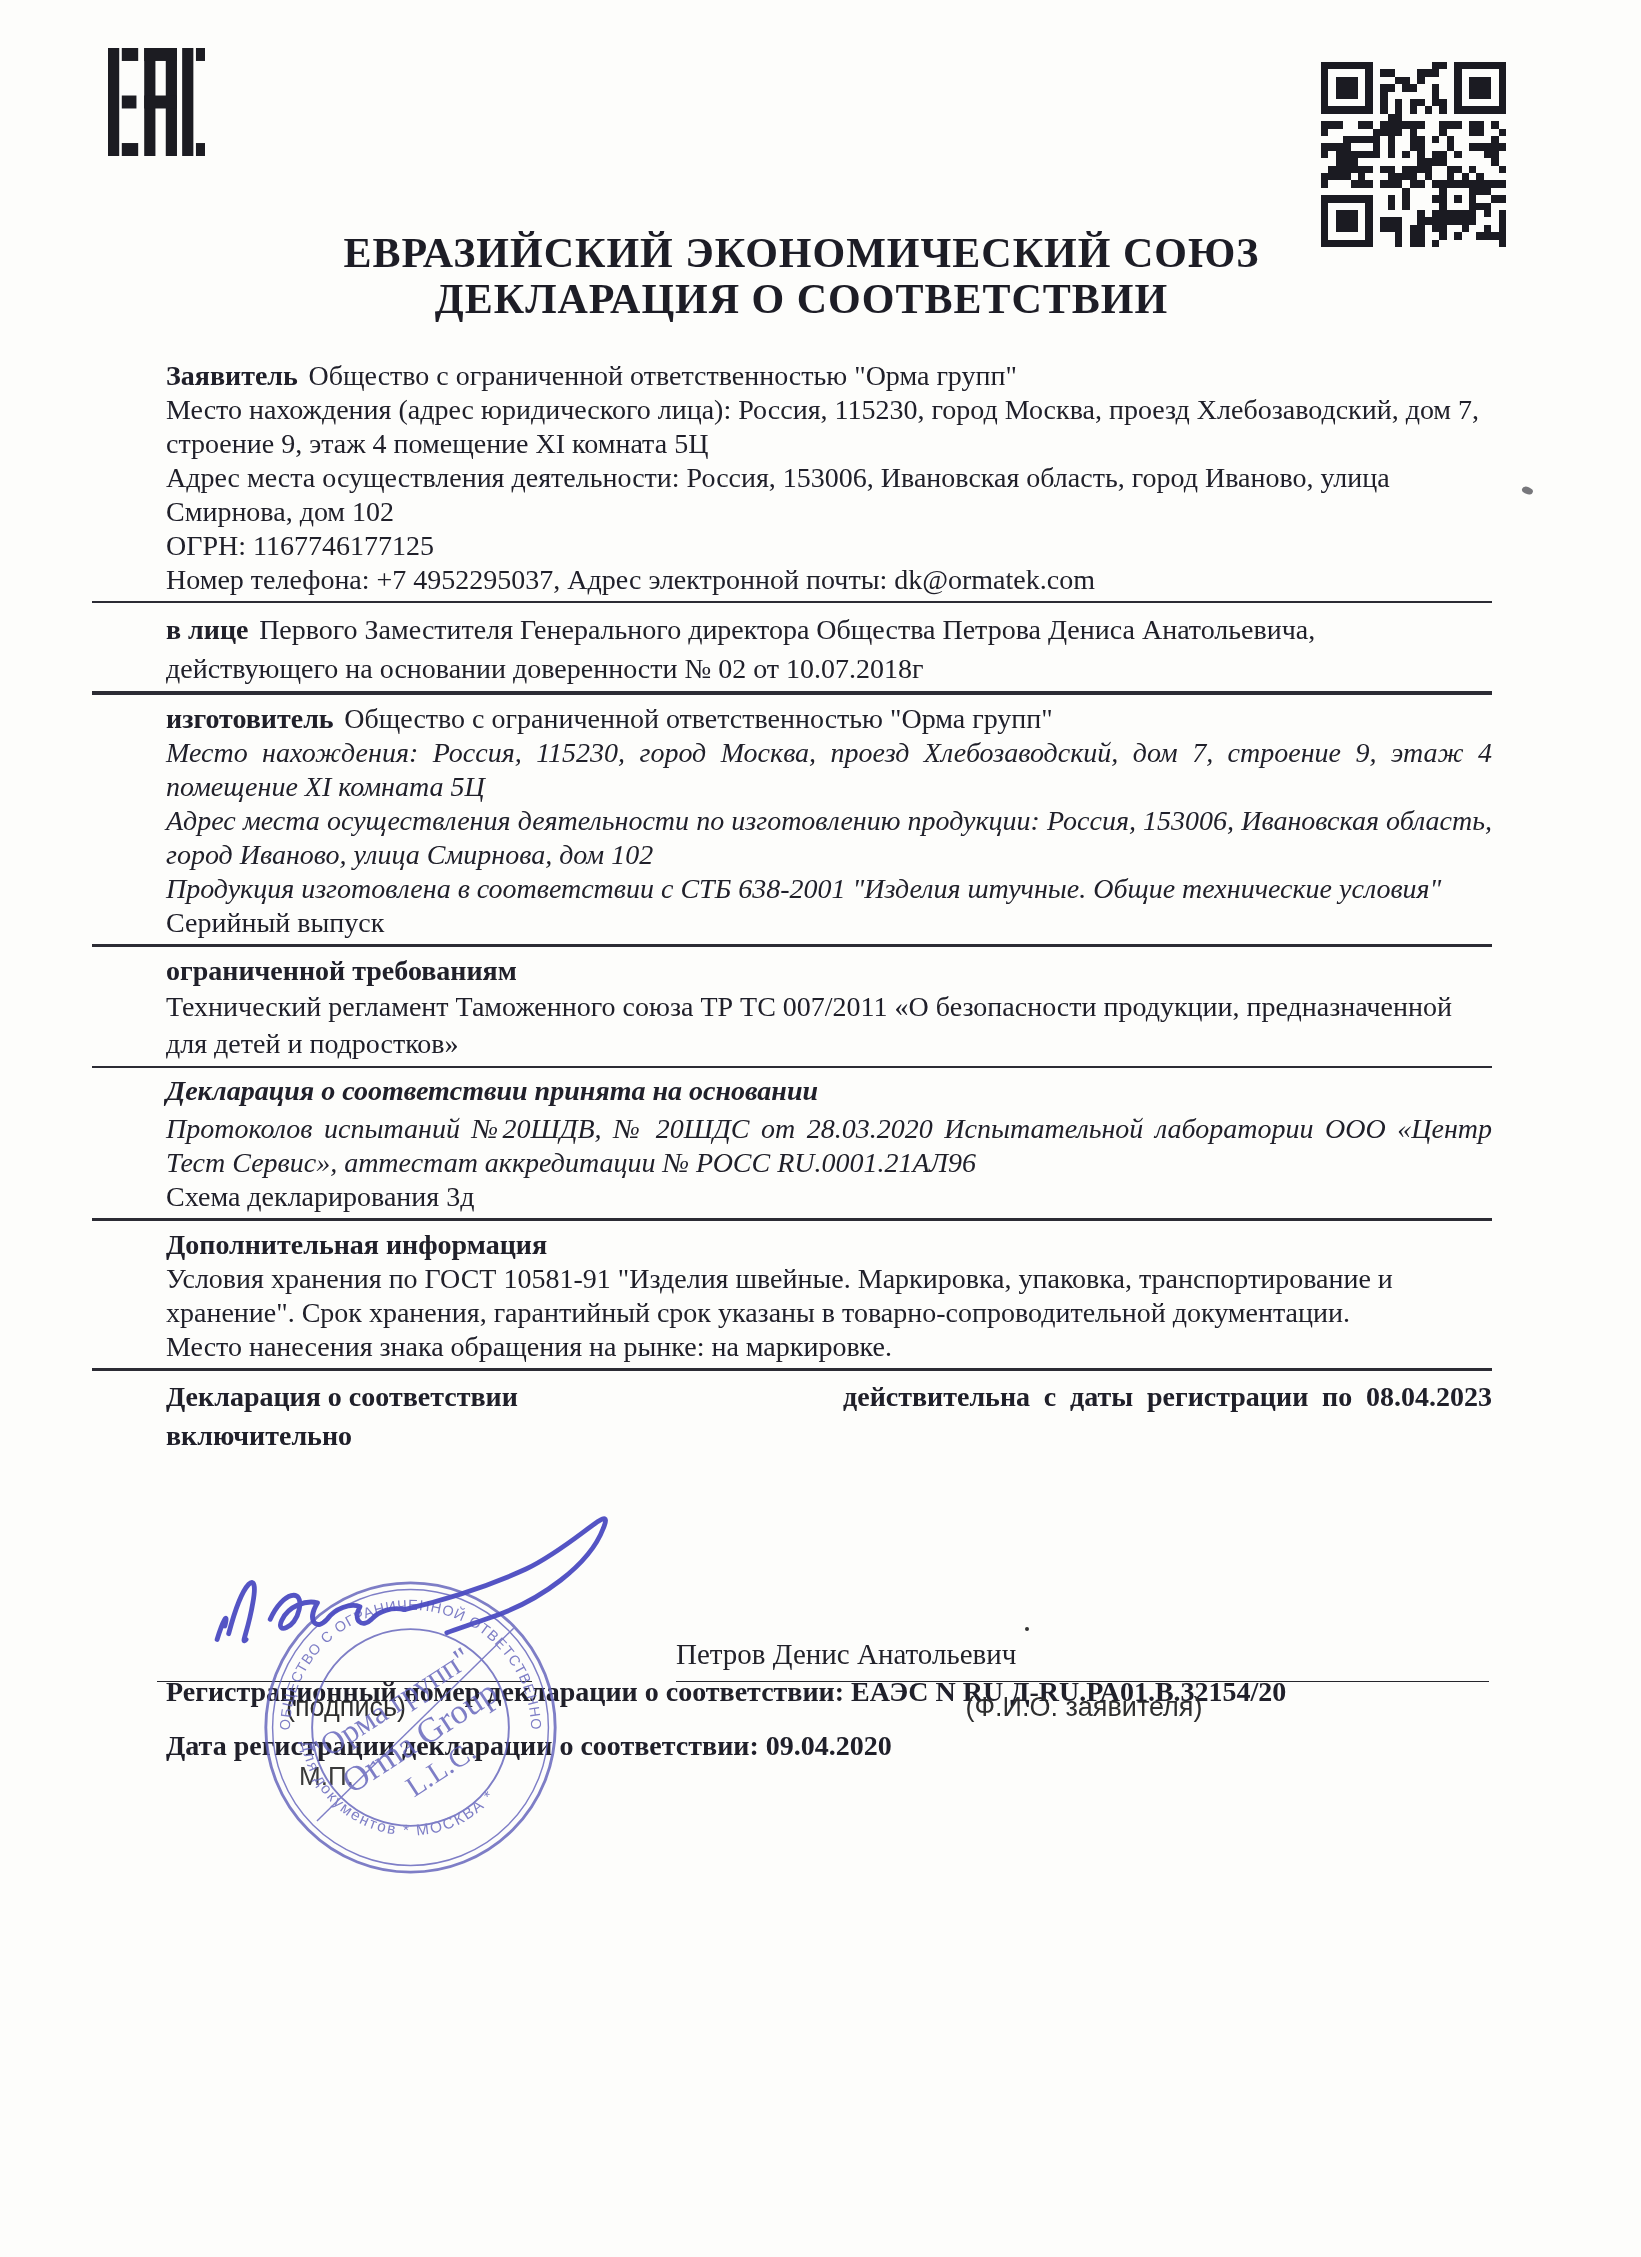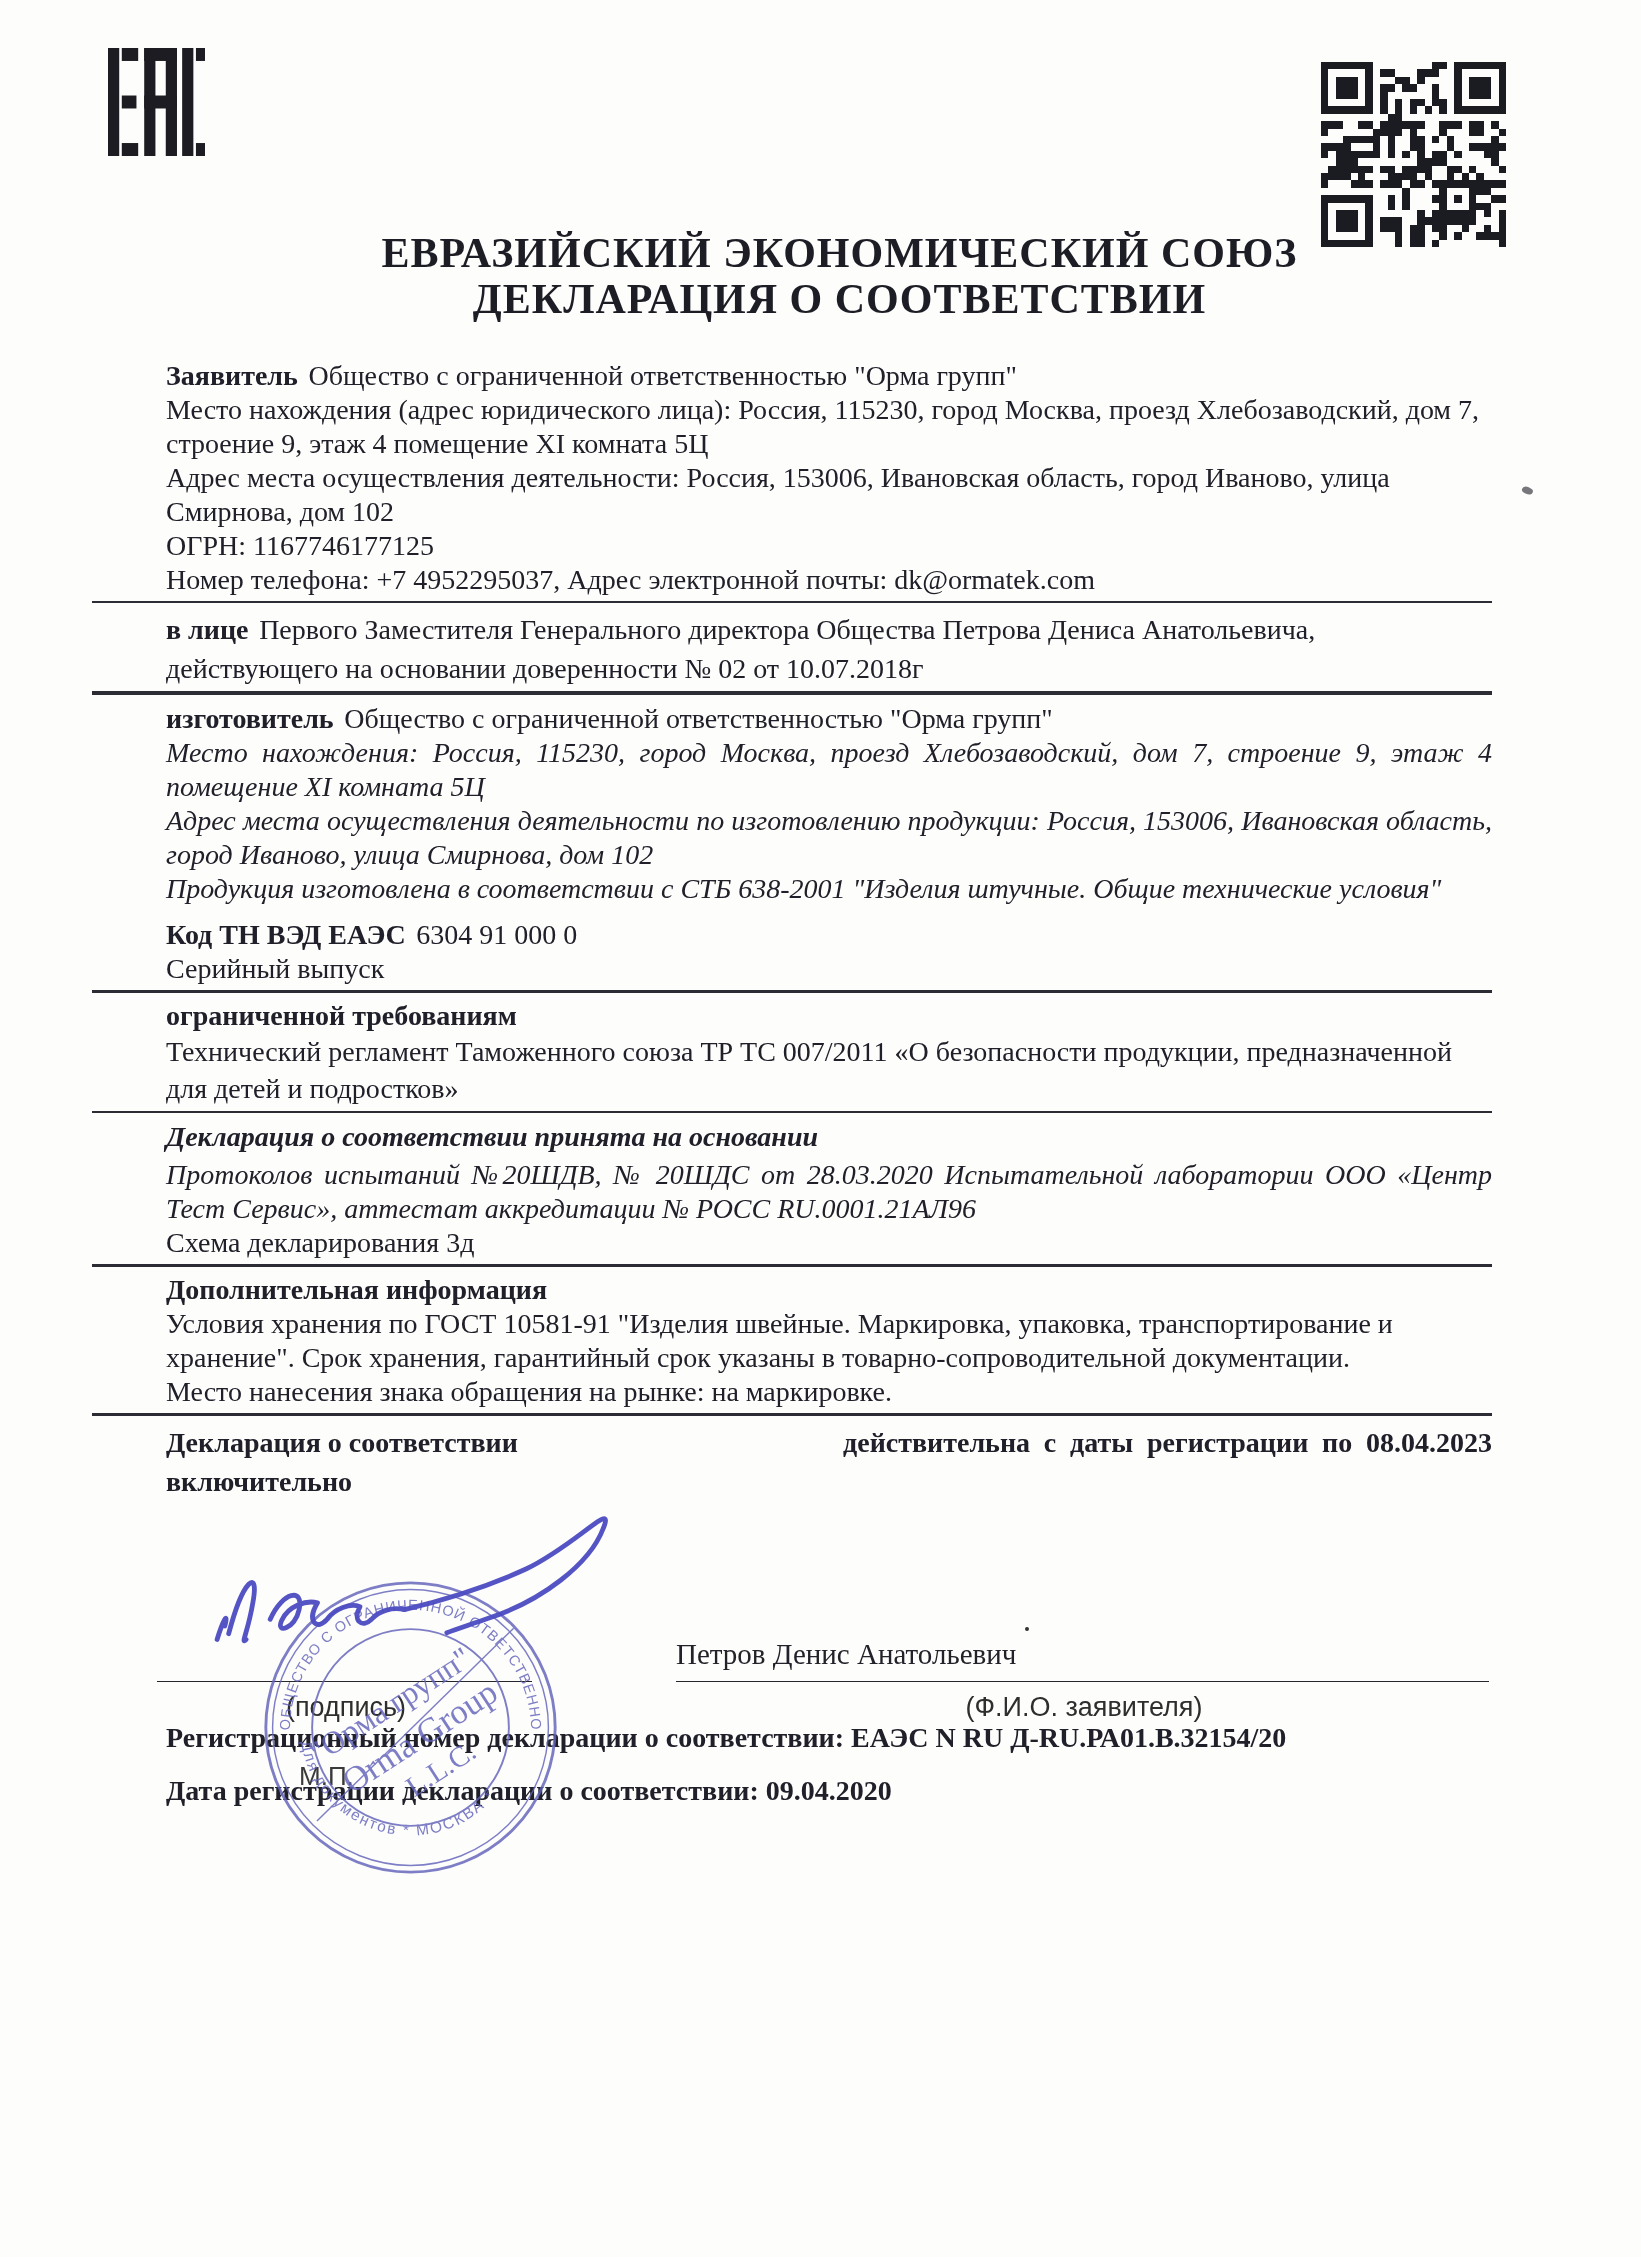--- a/index.html
+++ b/index.html
@@ -6,21 +6,21 @@
   .page{
     position:relative;width:1641px;height:2257px;margin:0 auto;
     background:#fdfdfb;overflow:hidden;
     font-family:"Liberation Serif","DejaVu Serif",serif;
     color:#20202a;
   }
   
   .eac{position:absolute;left:108px;top:48px;width:97px;height:108px;}
   .qr{position:absolute;left:1321px;top:58px;width:185px;height:193px;fill:#1b1b22;}
   .title{position:absolute;left:0;top:230px;width:1603px;text-align:center;
-         font-weight:bold;font-size:42px;line-height:46px;letter-spacing:1px;color:#1d1d26;padding-left:38px;}
+         font-weight:bold;font-size:42px;line-height:46px;letter-spacing:1px;color:#1d1d26;}
   
   .content{position:absolute;left:166px;top:359px;width:1326px;
            font-size:28px;line-height:34px;}
   .content p{margin:0;}
   .lbl{font-weight:bold;padding-right:10.6px;}
   .just{text-align:justify;font-style:italic;}
   .bold{font-weight:bold;}
   .lh40{line-height:39px;}
   .lh38{line-height:37px;}
   .mt12{margin-top:11.6px !important;}
@@ -303,21 +303,20 @@
     <div class="rule thin"></div>
 
     <p class="lh40"><span class="lbl">в лице</span><span>Первого Заместителя Генерального директора Общества Петрова Дениса Анатольевича, действующего на основании доверенности № 02 от 10.07.2018г</span></p>
 
     <div class="rule thick"></div>
 
     <p><span class="lbl">изготовитель</span><span>Общество с ограниченной ответственностью "Орма групп"</span></p>
     <p class="just">Место нахождения: Россия, 115230, город Москва, проезд Хлебозаводский, дом 7, строение 9, этаж 4 помещение XI комната 5Ц</p>
     <p class="just">Адрес места осуществления деятельности по изготовлению продукции: Россия, 153006, Ивановская область, город Иваново, улица Смирнова, дом 102</p>
     <p class="just">Продукция изготовлена в соответствии с СТБ 638-2001 "Изделия штучные. Общие технические условия"</p>
-    <p class="mt12"><span class="lbl">Код ТН ВЭД ЕАЭС</span><span>6304 91 000 0</span></p>
     <p>Серийный выпуск</p>
 
     <div class="rule"></div>
 
     <p class="bold">ограниченной требованиям</p>
     <p class="lh38">Технический регламент Таможенного союза ТР ТС 007/2011 «О безопасности продукции, предназначенной для детей и подростков»</p>
 
     <div class="rule thin"></div>
 
     <p class="bold mb4">Декларация о соответствии принята на основании</p>

